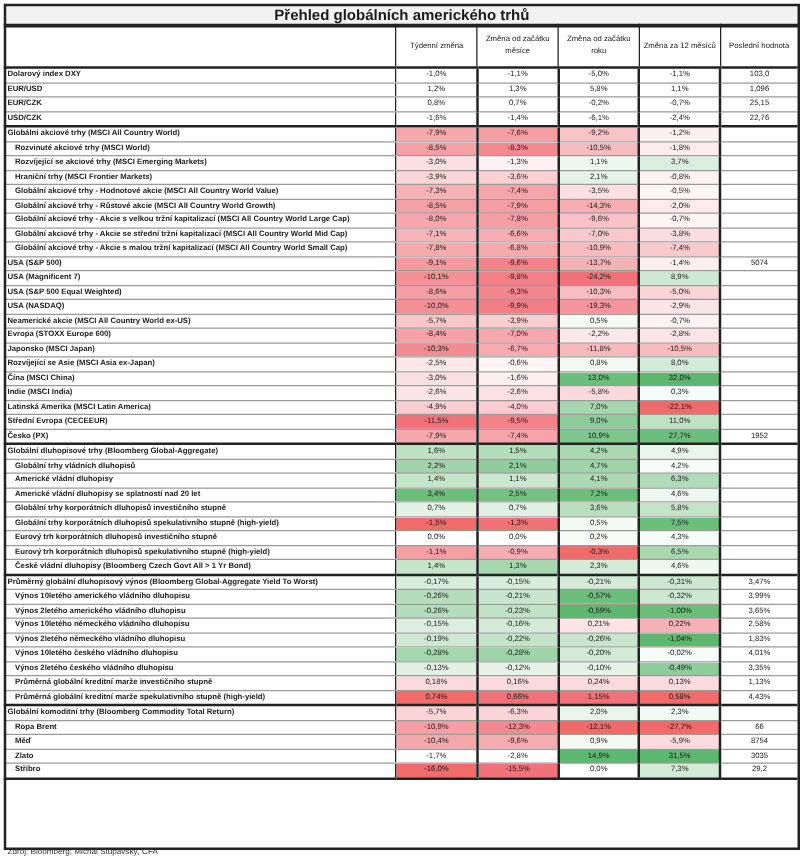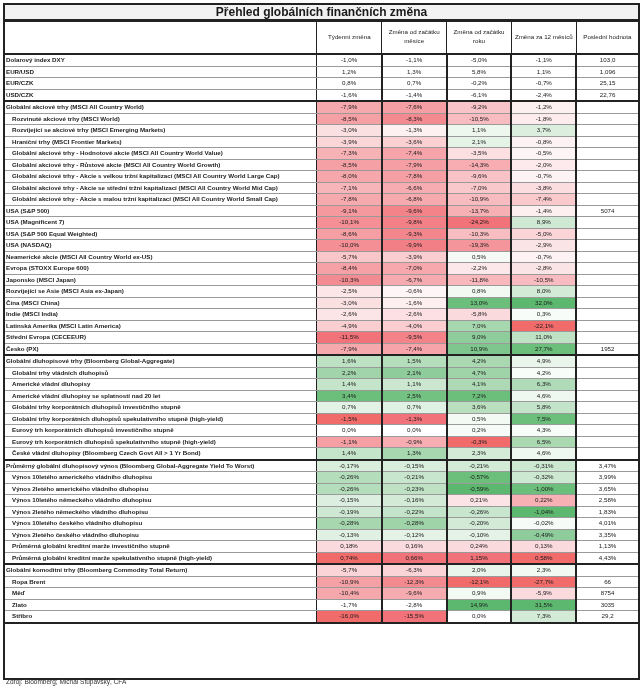--- a/index.html
+++ b/index.html
@@ -22,21 +22,21 @@
   tr.sec-top td { border-top:2px solid #222; }
   tr.last td { border-bottom:2px solid #222; }
   .colw-lbl { width:310px; } .colw { width:64px; } .colw5 { width:61px; }
   .src { position:absolute; left:6px; top:678px; font-size:6.5px; color:#333; }
   .frame { position:absolute; left:3px; top:19px; width:633px; height:657px;
            border:2px solid #222; pointer-events:none; }
 </style>
 </head>
 <body>
 
-<div class="title">Přehled globálních finančních změna</div>
+<div class="title">Přehled globálních amerického trhů</div>
 
 <table>
   <colgroup>
     <col class="colw-lbl">
       <col class="colw">
       <col class="colw">
       <col class="colw">
       <col class="colw">
       <col class="colw5">
   </colgroup>

